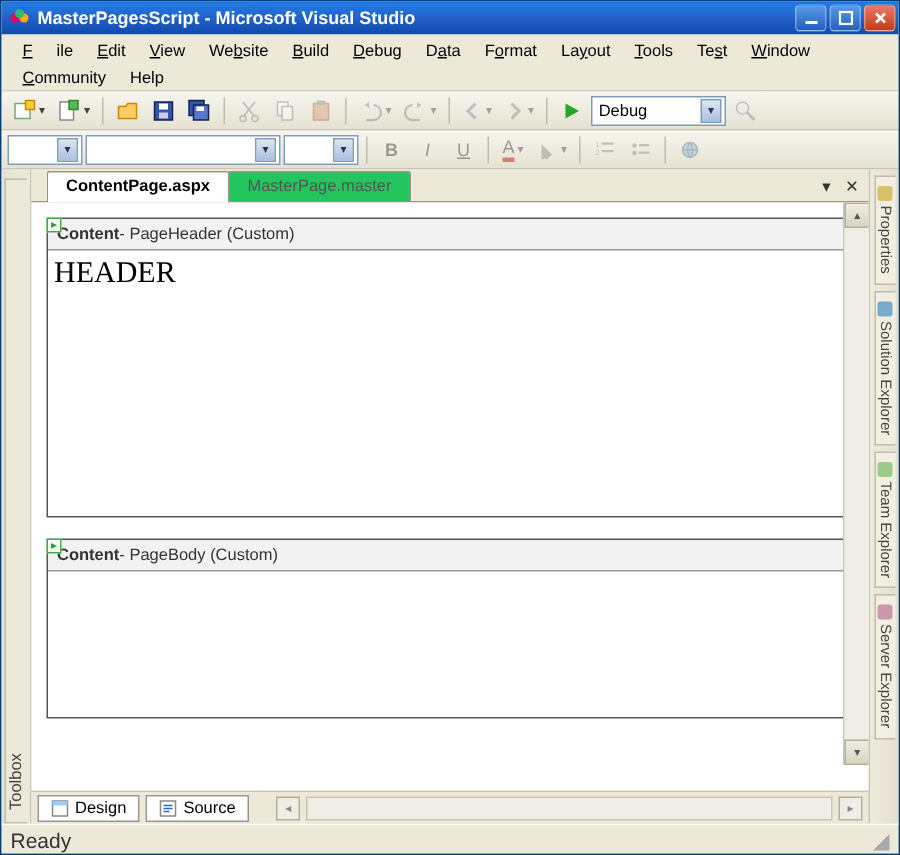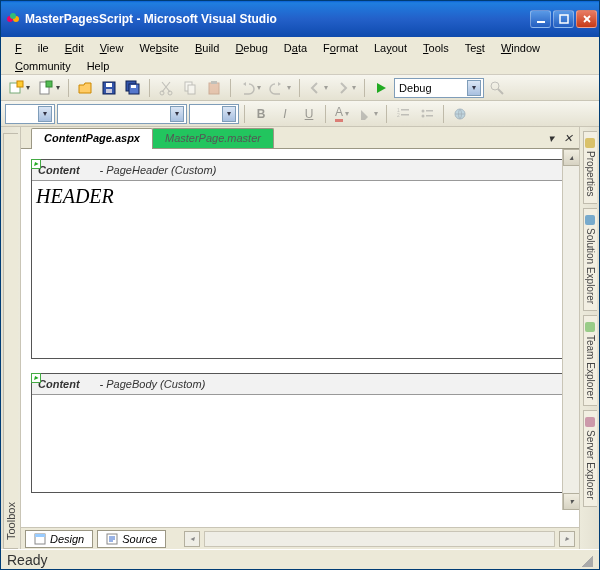--- a/index.html
+++ b/index.html
@@ -7,21 +7,21 @@
   body {
     font-family: Tahoma, Arial, sans-serif;
     font-size: 11px;
     background: #ece9d8;
     display: flex;
     flex-direction: column;
     border: 1px solid #003c74;
   }
   
   .titlebar {
-    height: 36px;
+    height: 22px;
     background: linear-gradient(to bottom,#0a60d4 0%,#1f7ee0 5%,#2360c9 50%,#0e4aad 100%);
     color: #fff;
     display: flex;
     align-items: center;
     padding: 0 2px 0 4px;
     font-size: 12px;
   }
   .titlebar .appicon {
     width: 16px; height: 16px; margin-right: 4px;
     display: inline-flex; align-items: center; justify-content: center;
@@ -132,21 +132,20 @@
     padding: 6px 1px;
     color: #444;
     display:flex; align-items:center; gap:3px;
   }
   .rightgutter .vtab2 .dot { width:10px;height:10px;border-radius:2px;background:#7aa; }
 
   .docarea {
     flex:1;
     display:flex; flex-direction:column;
     background:#ece9d8;
-    font-style:italic;
   }
   
   .doctabs {
     height: 22px;
     background:#ece9d8;
     border-bottom: 1px solid #9b9784;
     display:flex; align-items:flex-end;
     padding-left: 10px; gap:0; position:relative;
   }
   .doctab {
@@ -184,21 +183,21 @@
     display:flex; flex-direction:column;
     position:relative;
     min-height:80px;
   }
   .content-region.hdr { height: 200px; }
   .content-region.bdy { height: 120px; }
   .region-tag {
     border-bottom:1px solid #999;
     background:#f2f2f2;
     padding:4px 6px; font-size:11px; color:#333;
-    display:flex; align-items:center; gap:20px;
+    display:flex; align-items:center; gap:0;
   }
   .region-tag b{font-weight:bold;}
   .smartglyph {
     position:absolute; top:-1px; left:-1px;
     width:10px;height:10px;
     background:#fff; border:1px solid #4a4;
     font-size:8px; color:#2a2; line-height:8px; text-align:center;
   }
   .region-body {
     flex:1; padding: 4px 4px;

